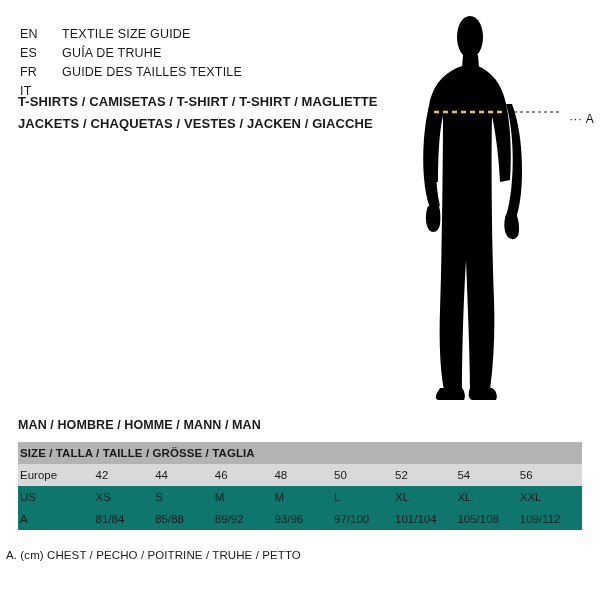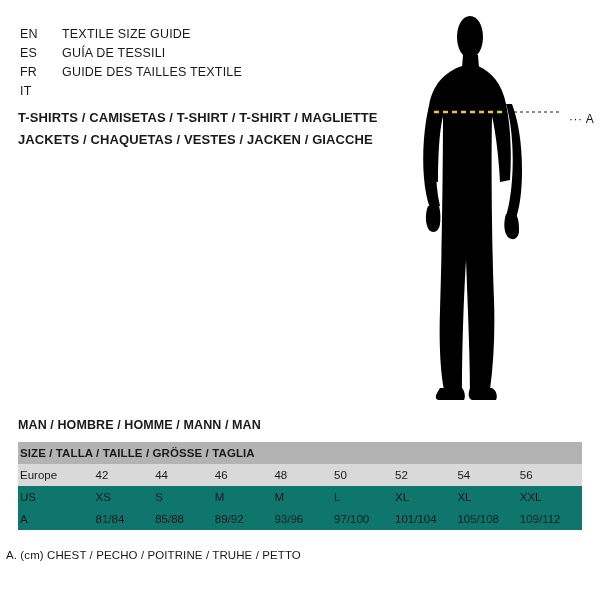--- a/index.html
+++ b/index.html
@@ -42,21 +42,21 @@
   .lang-text {
     font-size: 12.5px;
     letter-spacing: .2px;
     white-space: nowrap;
   }
 
   
   .categories {
     position: absolute;
     left: 18px;
-    top: 110px;
+    top: 94px;
     width: 420px;
   }
   .cat-line {
     font-size: 13px;
     font-weight: bold;
     letter-spacing: .1px;
     height: 22px;
     white-space: nowrap;
   }
 
@@ -124,21 +124,21 @@
 
 <div class="page">
 
   <div class="lang-block">
     <div class="lang-row">
       <div class="lang-code">EN</div>
       <div class="lang-text">TEXTILE SIZE GUIDE</div>
     </div>
     <div class="lang-row">
       <div class="lang-code">ES</div>
-      <div class="lang-text">GUÍA DE TESSILI</div>
+      <div class="lang-text">GUÍA DE TRUHE</div>
     </div>
     <div class="lang-row">
       <div class="lang-code">FR</div>
       <div class="lang-text">GUIDE DES TAILLES TEXTILE</div>
     </div>
     <div class="lang-row">
       <div class="lang-code">IT</div>
     </div>
   </div>
 

